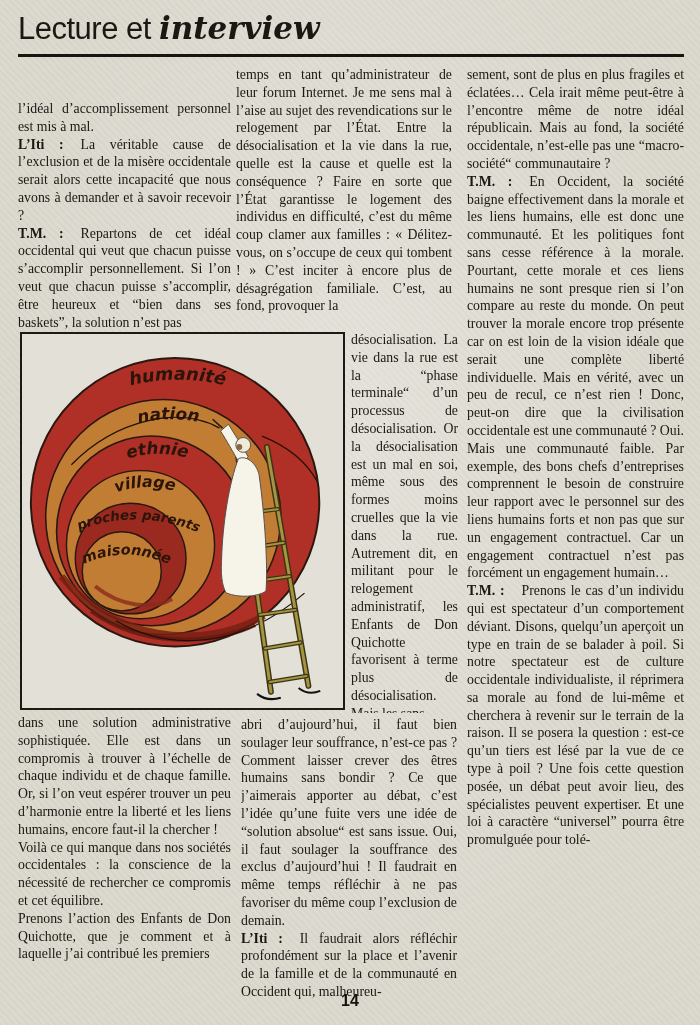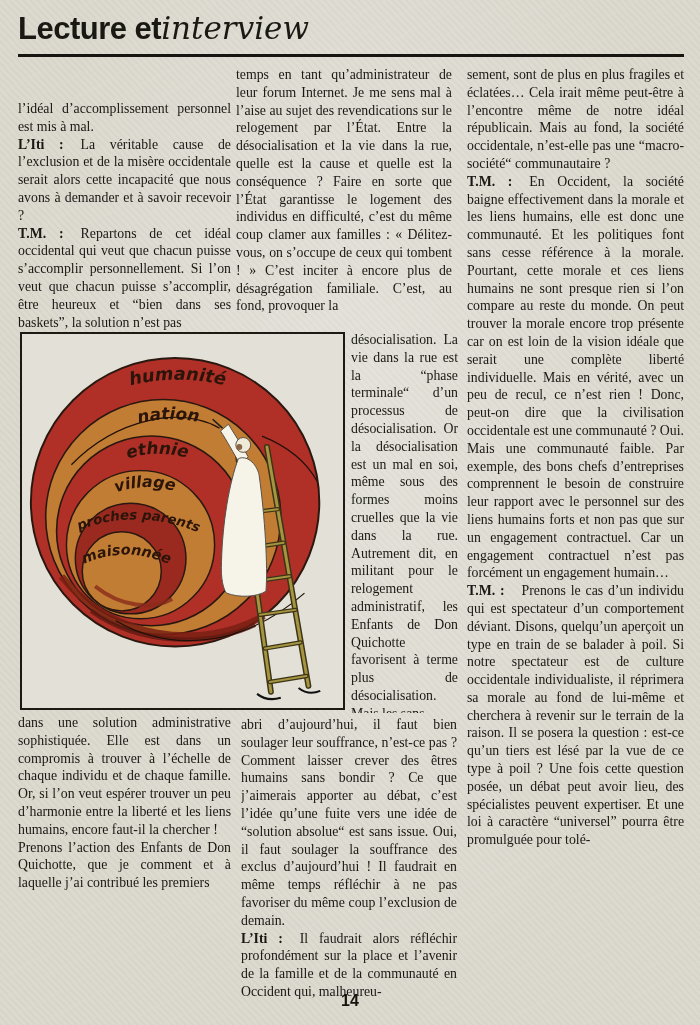--- a/index.html
+++ b/index.html
@@ -14,24 +14,24 @@
       radial-gradient(ellipse at 50% 40%, rgba(255,255,255,.25), rgba(0,0,0,0) 70%),
       repeating-linear-gradient(47deg, rgba(120,115,100,.05) 0 2px, rgba(0,0,0,0) 2px 5px),
       #dcd9cf;
     color:#191813;
   }
   .masthead{
     position:absolute;left:18px;top:8px;width:664px;
     font-size:31px;line-height:40px;white-space:nowrap;
   }
   .masthead .bold{
-    font-family:"Liberation Sans", sans-serif;font-weight:700;letter-spacing:-.5px;
+    font-family:"Liberation Sans", sans-serif;font-weight:400;letter-spacing:-.5px;
   }
   .masthead .ital{
-    font-family:"DejaVu Serif", serif;font-style:italic;font-weight:400;
+    font-family:"DejaVu Serif", serif;font-style:italic;font-weight:700;margin-left:8px;
   }
   .rule{
     position:absolute;left:18px;top:54px;width:666px;height:3px;background:#17150f;
   }
   .tblock{
     position:absolute;
     font-size:13.8px;line-height:17.8px;
     text-align:justify;text-justify:inter-word;
   }
   .tblock p{margin:0;}
@@ -150,20 +150,21 @@
         <line x1="203" y1="95" x2="193" y2="86" stroke="#1e1e1e" stroke-width="1.6"></line>
       </g>
 
       <path d="M 238 364 q 10 8 24 4" stroke="#111" stroke-width="2.2" fill="none"></path>
       <path d="M 280 358 q 10 8 22 3" stroke="#111" stroke-width="2" fill="none"></path>
     </svg>
   </div>
 
   <div class="tblock col1-bottom">
     <p><span>dans une solution administrative sophistiquée. Elle est dans un compromis à trouver à l’échelle de chaque individu et de chaque famille. Or, si l’on veut espérer trouver un peu d’harmonie entre la liberté et les liens humains, encore faut-il la chercher !</span></p>
+    <p><span>Voilà ce qui manque dans nos sociétés occidentales : la conscience de la nécessité de rechercher ce compromis et cet équilibre.</span></p>
     <p><span>Prenons l’action des Enfants de Don Quichotte, que je comment et à laquelle j’ai contribué les premiers</span></p>
   </div>
 
   <div class="tblock col2-bottom">
     <p><span>abri d’aujourd’hui, il faut bien soulager leur souffrance, n’est-ce pas ? Comment laisser crever des êtres humains sans bondir ? Ce que j’aimerais apporter au débat, c’est l’idée qu’une fuite vers une idée de “solution absolue“ est sans issue. Oui, il faut soulager la souffrance des exclus d’aujourd’hui ! Il faudrait en même temps réfléchir à ne pas favoriser du même coup l’exclusion de demain.</span></p>
     <p><b class="lead">L’Iti :</b><span>Il faudrait alors réfléchir profondément sur la place et l’avenir de la famille et de la communauté en Occident qui, malheureu-</span></p>
   </div>
 
   <div class="folio">14</div>
 

